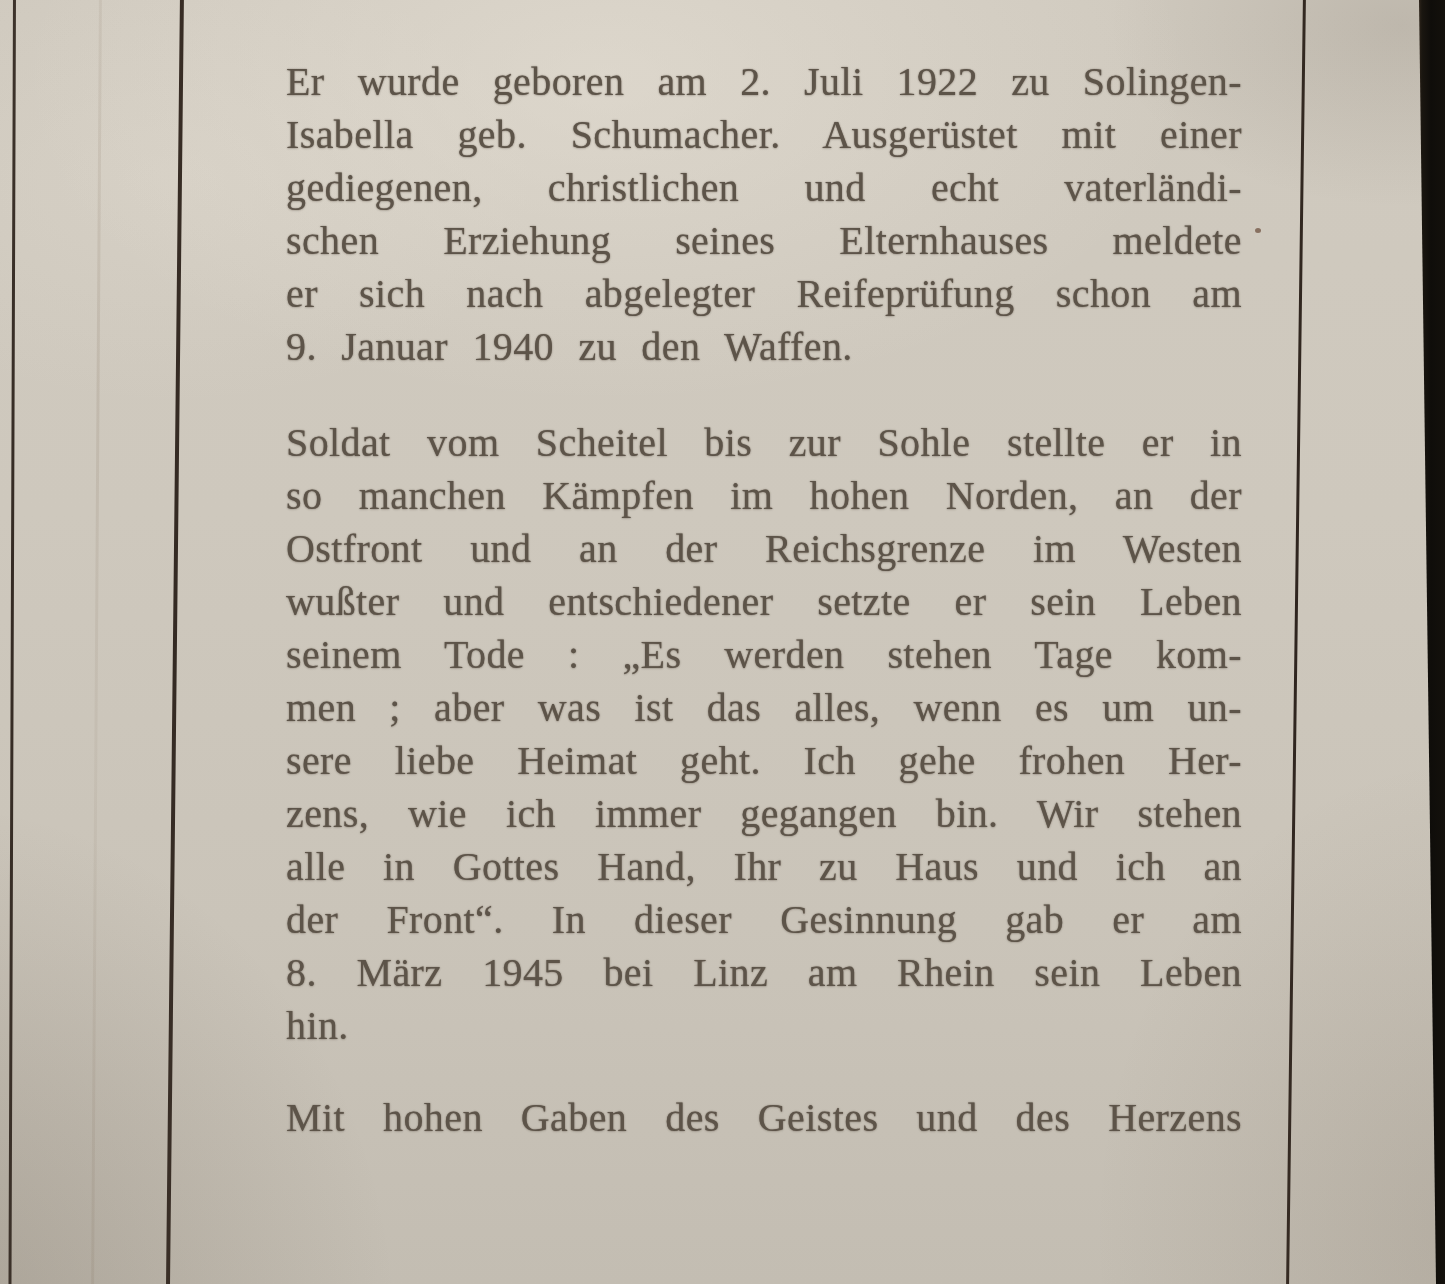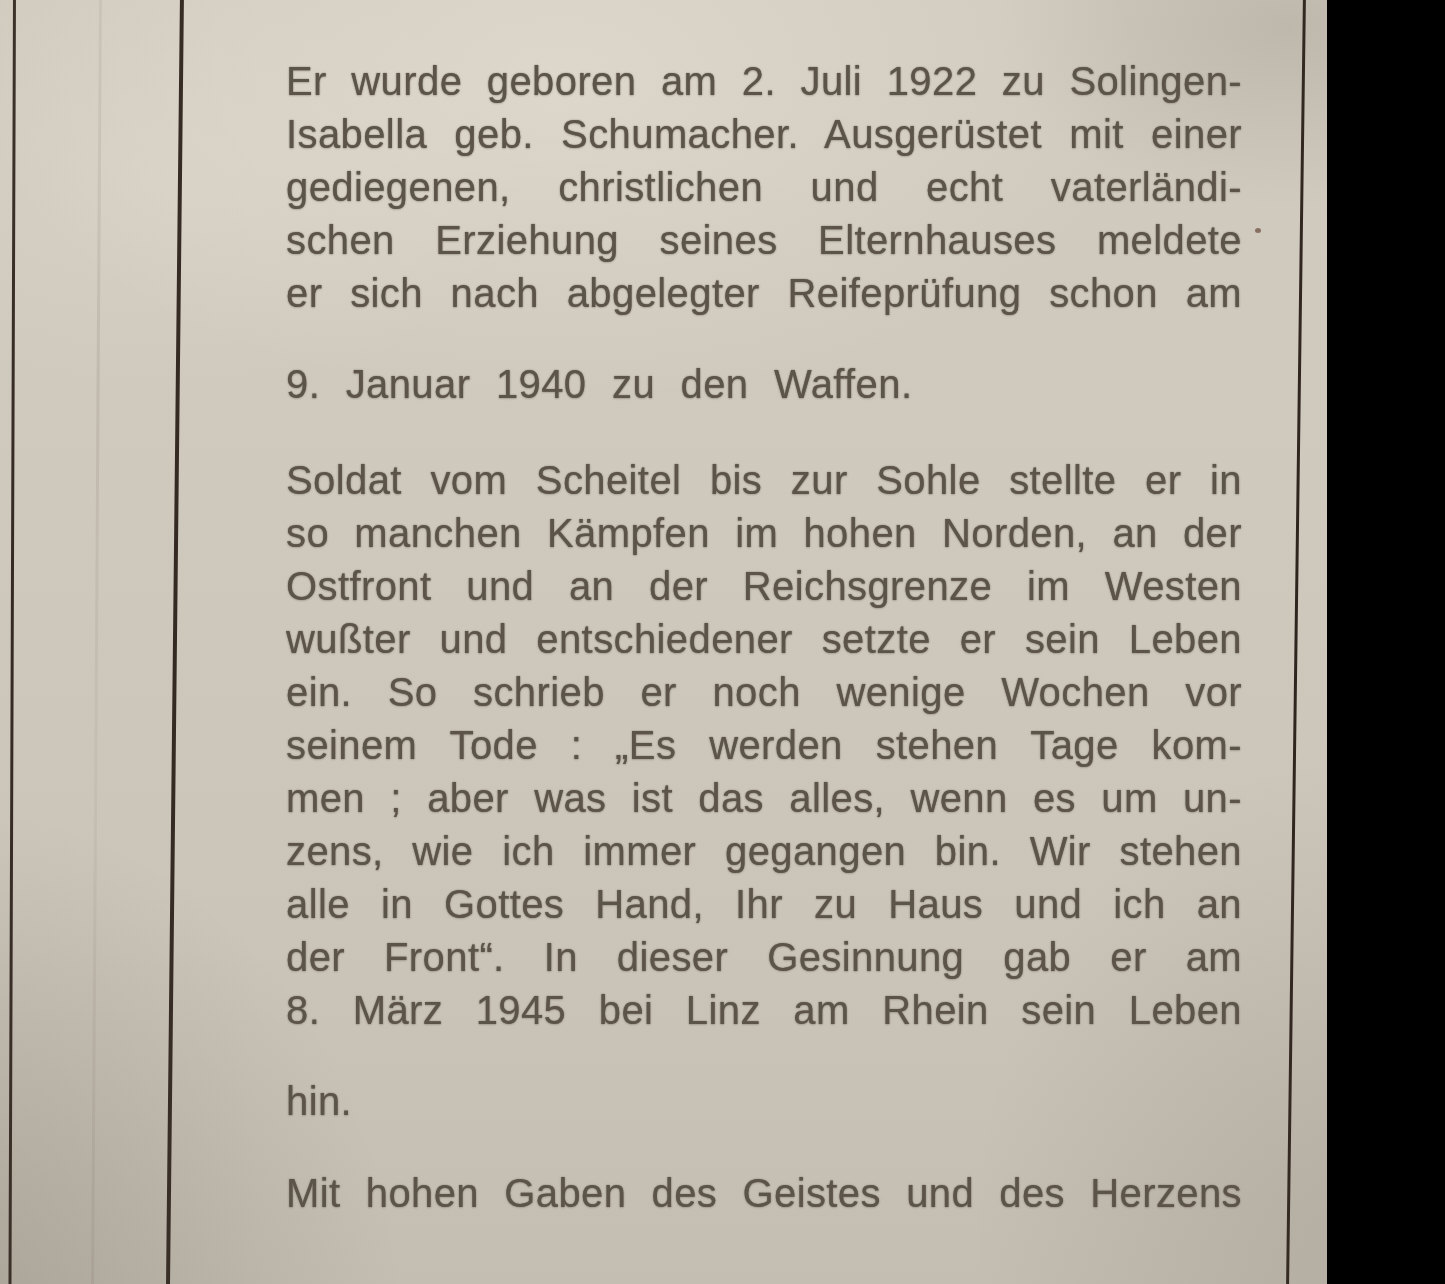--- a/index.html
+++ b/index.html
@@ -2,24 +2,24 @@
 <html style="--paper: #cdc7bc; --ink: #5d5449;"><head>
 <meta charset="utf-8">
 <style>
   html, body {
     margin: 0;
     padding: 0;
     background: #000;
   }
   .photo {
     position: relative;
-    width: 1327px;
+    width: 1445px;
     height: 1284px;
     overflow: hidden;
-    font-family: Liberation Sans, sans-serif;
+    font-family: Liberation Serif, serif;
     background: var(--paper, #cdc7bc);
   }
   
   .paper-texture {
     position: absolute;
     inset: 0;
     background:
       radial-gradient(ellipse 900px 500px at 42% 6%, rgba(236,230,219,0.45), rgba(236,230,219,0) 65%),
       radial-gradient(ellipse 520px 320px at 12% 14%, rgba(225,219,208,0.35), rgba(225,219,208,0) 70%),
       radial-gradient(ellipse 760px 860px at -5% 104%, rgba(74,62,48,0.22), rgba(74,62,48,0) 62%),
@@ -102,21 +102,20 @@
   .para + .para { margin-top: 43px; }
   .para.clipped { margin-top: 39px; }
   .line {
     text-align: justify;
     text-align-last: justify;
   }
   .line.no-justify {
     text-align: left;
     text-align-last: left;
     word-spacing: 14px;
-    margin-top: 38px;
   }
 </style>
 </head>
 <body>
 
 <div class="photo">
   <div class="paper-texture"></div>
   <div class="crease"></div>
   <div class="rule rule-a"></div>
   <div class="rule rule-b"></div>
@@ -130,23 +129,23 @@
         <div class="line">gediegenen, christlichen und echt vaterländi-</div>
         <div class="line">schen Erziehung seines Elternhauses meldete</div>
         <div class="line">er sich nach abgelegter Reifeprüfung schon am</div>
         <div class="line no-justify">9. Januar 1940 zu den Waffen.</div>
       </div>
       <div class="para">
         <div class="line">Soldat vom Scheitel bis zur Sohle stellte er in</div>
         <div class="line">so manchen Kämpfen im hohen Norden, an der</div>
         <div class="line">Ostfront und an der Reichsgrenze im Westen</div>
         <div class="line">wußter und entschiedener setzte er sein Leben</div>
-        <div class="line">ein. So schrieb er noch wenige Wochen vor</div>
         <div class="line">seinem Tode : „Es werden stehen Tage kom-</div>
         <div class="line">men ; aber was ist das alles, wenn es um un-</div>
+        <div class="line">sere liebe Heimat geht. Ich gehe frohen Her-</div>
         <div class="line">zens, wie ich immer gegangen bin. Wir stehen</div>
         <div class="line">alle in Gottes Hand, Ihr zu Haus und ich an</div>
         <div class="line">der Front“. In dieser Gesinnung gab er am</div>
         <div class="line">8. März 1945 bei Linz am Rhein sein Leben</div>
         <div class="line no-justify">hin.</div>
       </div>
       <div class="para clipped">
         <div class="line">Mit hohen Gaben des Geistes und des Herzens</div>
       </div>
     </div>

